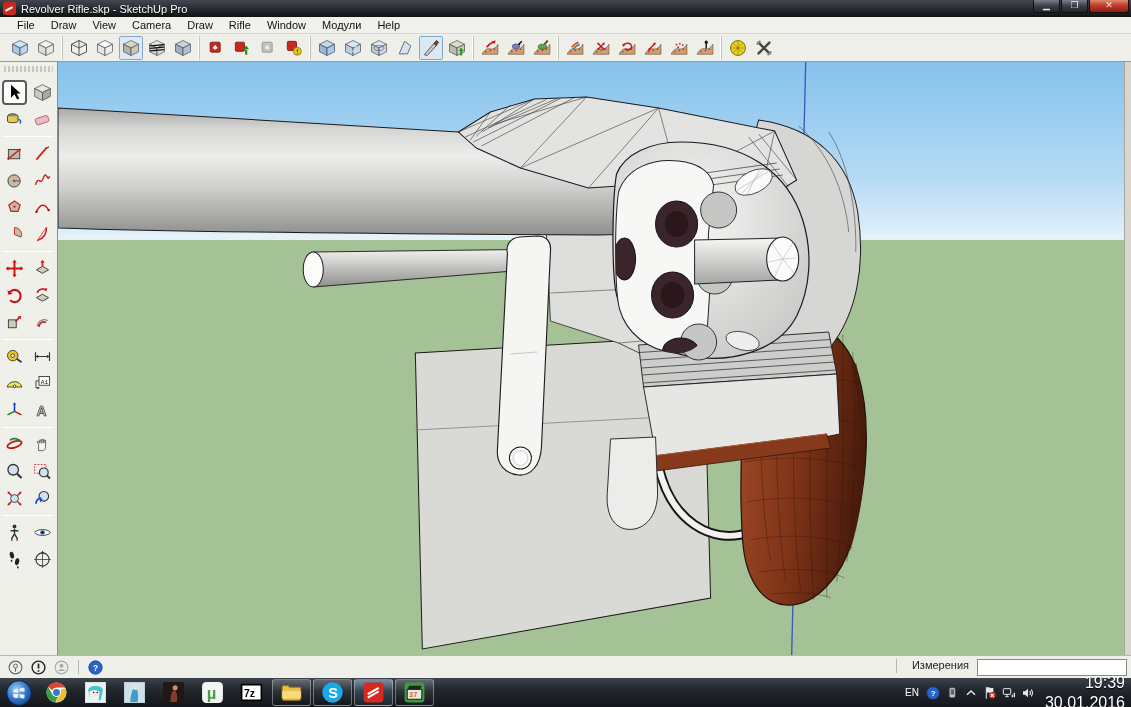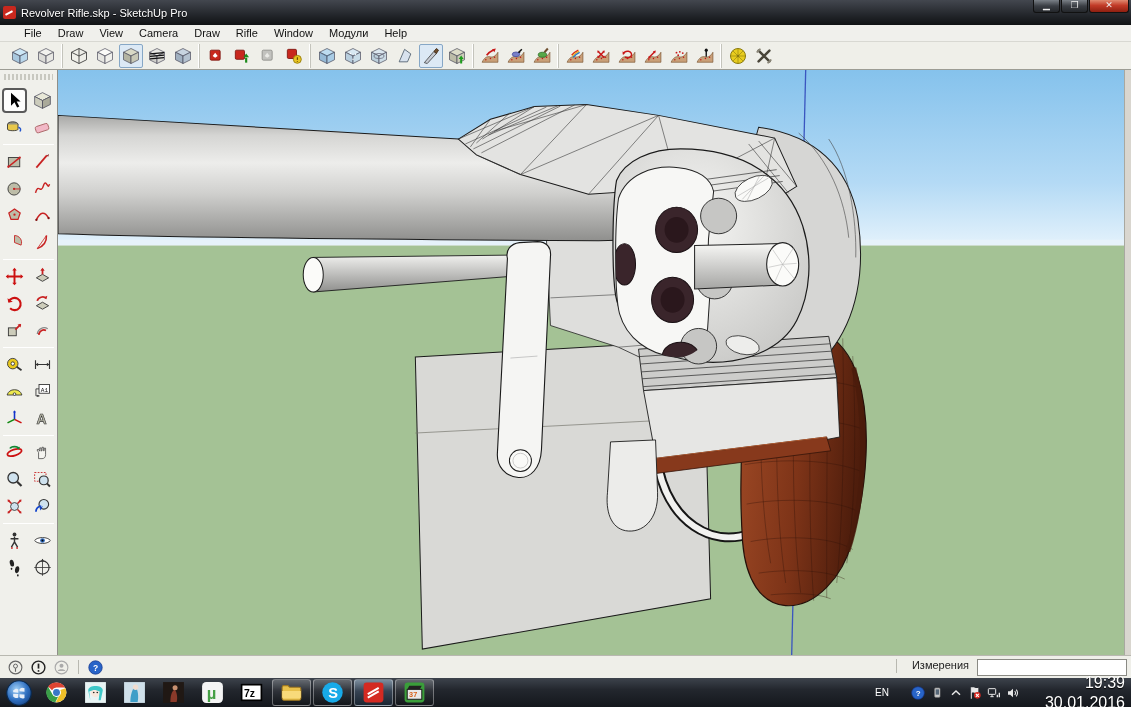--- a/index.html
+++ b/index.html
@@ -1,29 +1,29 @@
 <!DOCTYPE html>
 <html><head>
 <meta charset="utf-8">
 <style>
   * { margin:0; padding:0; box-sizing:border-box; }
   html,body { width:1131px; height:707px; overflow:hidden; font-family:"Liberation Sans", sans-serif; }
   body { display:flex; flex-direction:column; background:#ECECE6; }
 
   
-  .titlebar { height:25px; background:linear-gradient(#43474f,#23262b 60%,#101214); display:flex; align-items:center; padding:0 2px 0 3px; flex:none; }
+  .titlebar { height:17px; background:linear-gradient(#43474f,#23262b 60%,#101214); display:flex; align-items:center; padding:0 2px 0 3px; flex:none; }
   .titlebar .app-ico { width:13px; height:13px; background:#C8281E; border-radius:2px; margin-right:5px; position:relative; flex:none; }
   .titlebar .app-ico:before { content:""; position:absolute; left:2px; top:6px; width:8px; height:2px; background:#fff; transform:rotate(-28deg); }
   .titlebar .ttl { color:#fff; font-size:11px; text-shadow:0 1px 1px #000; white-space:nowrap; }
   .win-btns { margin-left:auto; display:flex; gap:1px; align-self:flex-start; }
   .win-btn { width:27px; height:13px; border:1px solid #111; border-top:none; border-radius:0 0 3px 3px; background:linear-gradient(#7a8087,#3a3e44 50%,#24272b); color:#eee; font-size:9px; line-height:11px; text-align:center; }
   .win-btn.close { width:40px; background:linear-gradient(#e08a70,#c23b28 45%,#8e1f10); }
 
   
-  .menubar { height:17px; background:#F0F0EC; border-bottom:1px solid #D8D8D2; display:flex; align-items:center; padding-left:16px; flex:none; }
+  .menubar { height:17px; background:#F0F0EC; border-bottom:1px solid #D8D8D2; display:flex; align-items:center; padding-left:9px; flex:none; }
   .menu-item { font-size:11px; color:#111; padding:1px 8px; cursor:default; }
 
   
   .toolbar { height:28px; background:#EFEFE9; border-bottom:1px solid #9C9C94; display:flex; align-items:center; padding-left:4px; flex:none; }
   .tb-group { display:flex; align-items:center; padding:0 3px; }
   .tb-group + .tb-group { border-left:1px solid #C4C4BC; box-shadow:-1px 0 0 #fff; }
   .tb-btn { width:24px; height:24px; border:1px solid transparent; background:transparent; padding:1px; margin:0 1px; }
   .tb-btn svg { width:20px; height:20px; display:block; }
   .tb-btn.pressed { background:#dce9f5; border:1px solid #86a7c6; border-radius:2px; }
 
@@ -52,21 +52,21 @@
   .sb-measure-input { width:150px; height:17px; border:1px solid #8A8A84; background:#fff; font-size:11px; padding:0 3px; }
 
   
   .taskbar { height:29px; background:linear-gradient(#3d434c,#23272e 40%,#14171c); display:flex; align-items:stretch; flex:none; }
   .tk-item { width:39px; display:flex; align-items:center; justify-content:center; border:1px solid transparent; background:transparent; }
   .tk-item svg { width:25px; height:25px; display:block; }
   .tk-item.start { width:37px; }
   .tk-item.start svg { width:28px; height:28px; }
   .tk-item.open { border:1px solid rgba(255,255,255,.35); border-radius:3px; background:linear-gradient(rgba(255,255,255,.22),rgba(255,255,255,.06) 45%,rgba(0,0,0,.12)); margin:1px; }
   .tk-item.active { background:linear-gradient(rgba(190,220,245,.5),rgba(120,160,200,.25) 45%,rgba(40,70,100,.3)); }
-  .tray { margin-left:auto; display:flex; align-items:center; gap:18px; padding:0 6px; color:#fff; }
+  .tray { margin-left:auto; display:flex; align-items:center; gap:3px; padding:0 6px; color:#fff; }
   .tray-lang { font-size:10px; color:#fff; padding:0 3px; }
   .tray-ico { width:16px; height:16px; }
   .tray-ico svg { width:16px; height:16px; display:block; }
   .tray-clock { text-align:right; font-size:16px; line-height:1.25; color:#fff; padding-left:6px; text-shadow:0 1px 1px #000; }
 </style>
 </head>
 <body>
 
 <div class="titlebar">
   <span class="app-ico"></span>

